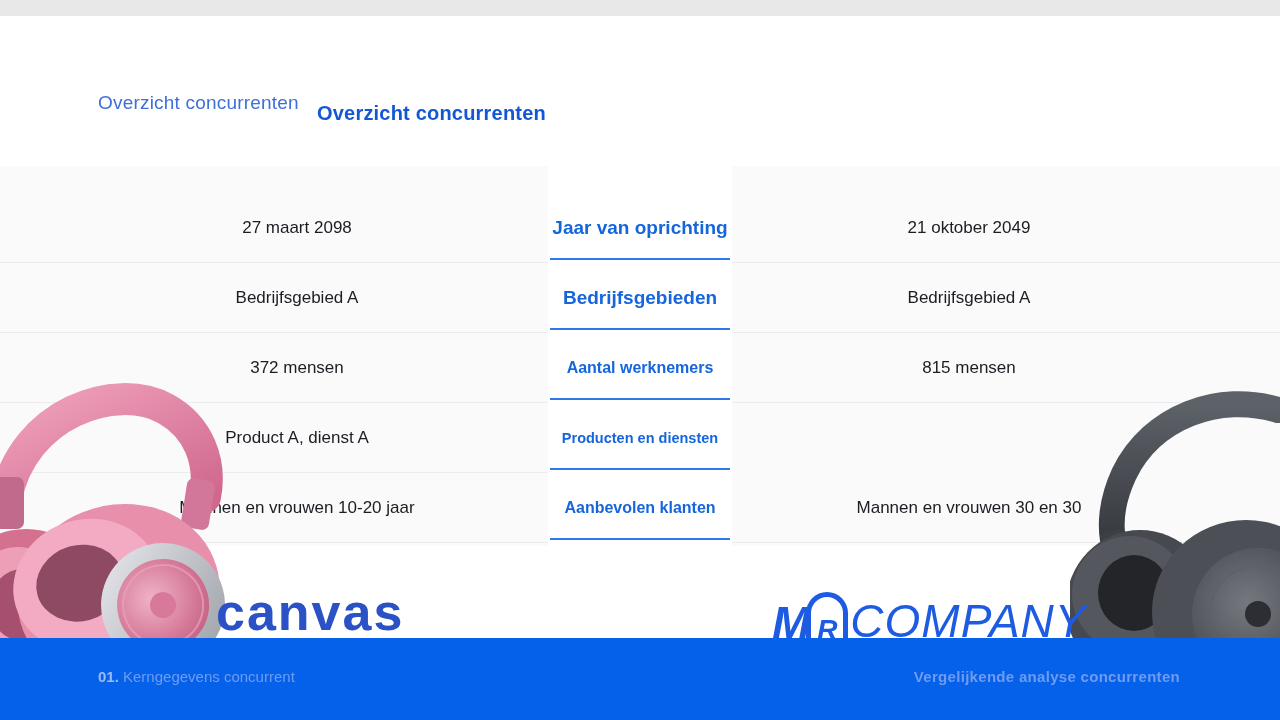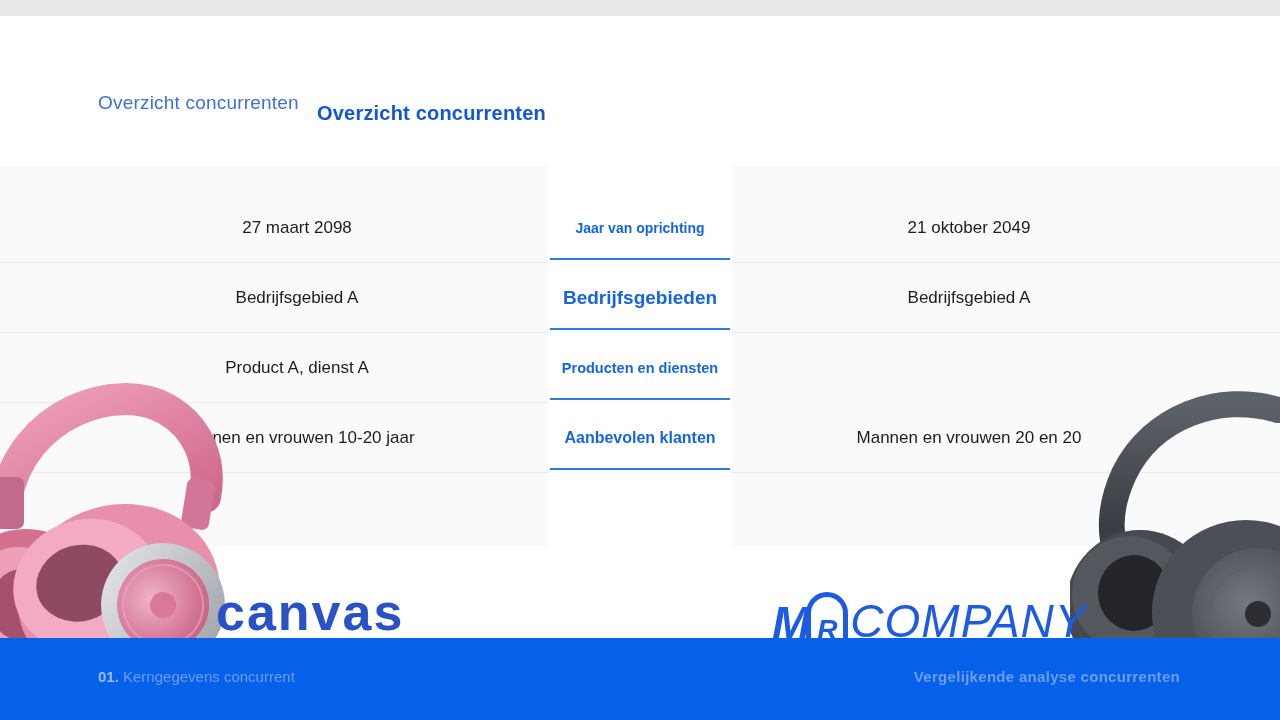--- a/index.html
+++ b/index.html
@@ -15,21 +15,21 @@
   .band{position:absolute;left:0;top:150px;width:1280px;height:380px;background:#fafafb;}
   .stripe{position:absolute;left:548px;top:150px;width:184px;height:380px;background:#ffffff;}
   
   .rows{position:absolute;left:0;top:177px;width:1280px;}
   .row{display:flex;height:70px;}
   .cell{display:flex;align-items:center;justify-content:center;font-size:17px;color:#1b1d22;}
   .cell-left{width:548px;box-sizing:border-box;padding-left:46px;border-bottom:1px solid #ececf0;}
   .cell-right{flex:1;box-sizing:border-box;padding-right:74px;border-bottom:1px solid #ececf0;}
   .cell-center{width:184px;position:relative;display:flex;align-items:center;justify-content:center;}
   .row-label{color:#1565dc;font-weight:bold;white-space:nowrap;}
-  .fs17{font-size:14px;} .fs19{font-size:19px;} .fs16{font-size:16px;} .fs14{font-size:14.5px;}
+  .fs17{font-size:19px;} .fs19{font-size:19px;} .fs16{font-size:16px;} .fs14{font-size:14.5px;}
   .label-underline{position:absolute;bottom:3px;left:2px;width:180px;height:2px;background:#2e79e8;}
   
   .hp{position:absolute;z-index:3;}
   .hp-pink{left:0;top:365px;}
   .hp-dark{right:0;top:372px;}
   
   .canvas-logo{
     position:absolute;left:216px;top:570px;z-index:4;
     font-size:52px;font-weight:bold;color:#2a51c5;letter-spacing:2px;line-height:1;
   }
@@ -73,36 +73,44 @@
 
     <div class="row">
       <div class="cell cell-left">Bedrijfsgebied A</div>
       <div class="cell cell-center">
         <span class="row-label fs19">Bedrijfsgebieden</span>
         <span class="label-underline"></span>
       </div>
       <div class="cell cell-right">Bedrijfsgebied A</div>
     </div>
 
+    <div class="row">
+      <div class="cell cell-left">372 mensen</div>
+      <div class="cell cell-center">
+        <span class="row-label fs16">Aantal werknemers</span>
+        <span class="label-underline"></span>
+      </div>
+      <div class="cell cell-right">815 mensen</div>
+    </div>
 
     <div class="row">
       <div class="cell cell-left">Product A, dienst A</div>
       <div class="cell cell-center">
         <span class="row-label fs14">Producten en diensten</span>
         <span class="label-underline"></span>
       </div>
     </div>
 
     <div class="row">
       <div class="cell cell-left">Mannen en vrouwen 10-20 jaar</div>
       <div class="cell cell-center">
         <span class="row-label fs16">Aanbevolen klanten</span>
         <span class="label-underline"></span>
       </div>
-      <div class="cell cell-right">Mannen en vrouwen 20 en 20</div>
+      <div class="cell cell-right">Mannen en vrouwen 30 en 30</div>
     </div>
 
   </div>
 
   <svg class="hp hp-pink" width="228" height="258" viewBox="0 0 228 258">
     <defs>
       <linearGradient id="pband" x1="0" y1="0" x2="1" y2="1">
         <stop offset="0" stop-color="#f0a2bd"></stop>
           <stop offset="1" stop-color="#d0688d"></stop>
       </linearGradient>

